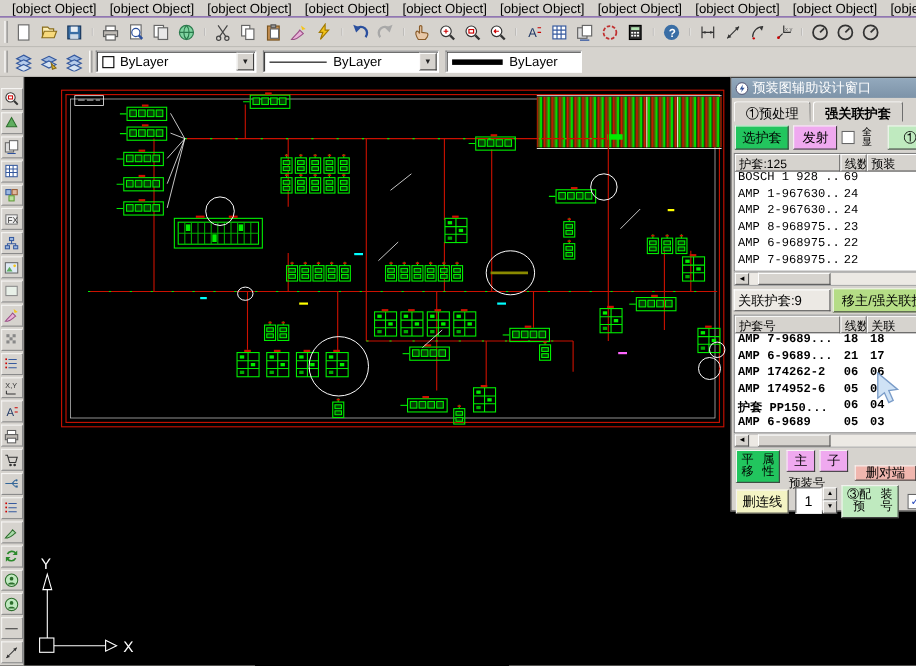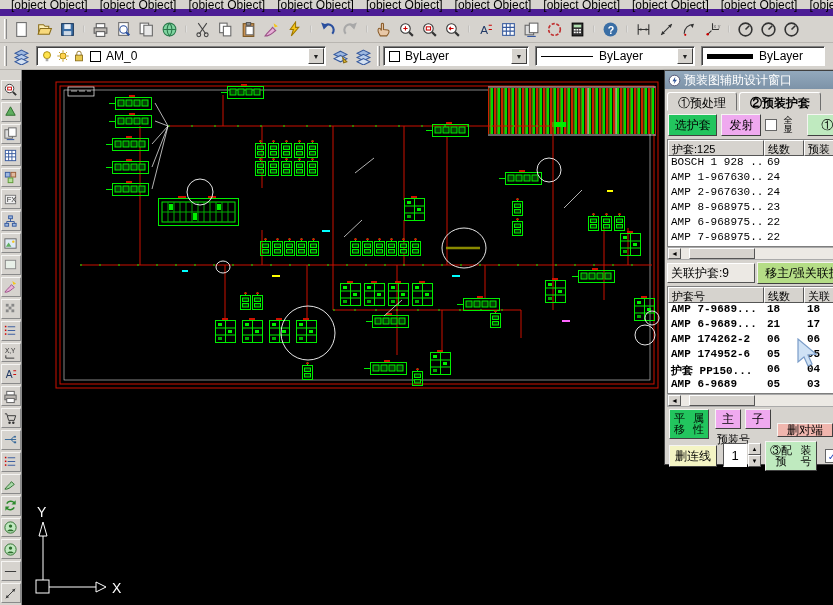--- a/index.html
+++ b/index.html
@@ -1,20 +1,20 @@
 <!DOCTYPE html>
 <html><head>
 <meta charset="utf-8">
 <style>
 *{margin:0;padding:0;box-sizing:border-box}
 html,body{width:833px;height:605px;overflow:hidden}
 body{position:relative;background:#d6d3ce;font-family:"Liberation Sans",sans-serif;font-size:12px;color:#000}
 svg text{font-family:"Liberation Sans",sans-serif}
 
-.menubar{height:16px;display:flex;align-items:center;background:#d6d3ce;padding-left:2px;border-bottom:7px solid #4c1d95}
+.menubar{height:16px;display:flex;align-items:center;background:#d6d3ce;padding-left:2px;border-bottom:1px solid #4c1d95}
 .appicon{width:15px;height:14px;margin-right:3px}
 .menu-item{padding:1px 6px;white-space:nowrap;font-size:12px}
 
 .tb{height:27px;display:flex;align-items:center;background:#d6d3ce;padding-left:2px;border-bottom:1px solid #b9b6b1}
 .grip{width:3px;height:20px;border-left:1px solid #fff;border-right:1px solid #8a8a8a;margin:0 3px 0 2px}
 .tbtn{width:23px;height:23px;display:flex;align-items:center;justify-content:center;background:transparent;border:1px solid transparent;padding:0}
 .tbtn svg{width:17px;height:17px}
 .tb [data-name="toolbar-separator"]{width:10px}
 .tb [data-name="toolbar-separator"] svg{width:10px;height:18px}
 .combo{height:20px;background:#fff;border:1px solid;border-color:#7e7e7e #fff #fff #7e7e7e;box-shadow:inset 1px 1px 0 #404040;display:flex;align-items:center;position:relative;padding:0 18px 0 3px;font-size:12px;white-space:nowrap;overflow:hidden}
@@ -39,21 +39,21 @@
 .ptab.active{font-weight:bold;background:#d6d3ce}
 .pbtnrow{height:28px;display:flex;align-items:center;gap:4px;padding:2px 3px}
 .b3d{border:1px solid;border-color:#f5f4f2 #404040 #404040 #f5f4f2;background:#22c55e;font-size:12px;display:flex;align-items:center;justify-content:center;color:#000}
 .chk{width:12px;height:12px;background:#fff;border:1px solid #666;display:inline-flex;align-items:center;justify-content:center;font-size:10px;color:#2244bb;flex:0 0 auto}
 .vlabel{font-size:9px;line-height:9px;text-align:center;width:14px}
 .grid{margin:0 2px;border:1px solid #7e7e7e;background:#fff;overflow:hidden}
 .ghead{display:flex;height:16px;background:#d6d3ce;font-size:11px}
 .gh{border:1px solid;border-color:#fff #555 #555 #fff;padding:1px 3px;white-space:nowrap;overflow:hidden}
 .grow{display:flex;height:15px;font-family:"Liberation Mono",monospace;font-size:11px;background:#fff}
 .gc{padding:0 3px;white-space:nowrap;overflow:hidden}
-.c0{width:96px}.c1{width:40px}.c2{width:56px}
+.c0{width:96px}.c1{width:24px}.c2{width:56px}
 .bold .grow{font-weight:bold}
 .hsb{height:13px;margin:0 2px;display:flex;background:#ece9e4;border:1px solid #aaa}
 .hsb .arr{width:13px;background:#d6d3ce;border:1px solid;border-color:#fff #555 #555 #fff;font-size:7px;display:flex;align-items:center;justify-content:center;padding:0}
 .hsb .thumb{width:66px;background:#d6d3ce;border:1px solid;border-color:#fff #555 #555 #fff;margin-left:8px}
 .assoc{height:26px;display:flex;align-items:center;padding:1px 2px;gap:2px}
 .assoclabel{width:88px;height:20px;background:#ece9e4;border:1px solid;border-color:#fff #555 #555 #fff;font-size:12px;display:flex;align-items:center;padding-left:3px}
 .assocbtn{flex:1;height:22px;background:#b5dd86;font-size:12px;white-space:nowrap}
 .pbottom{position:relative;height:65px}
 .pbottom .b3d{position:absolute}
 .lbl{position:absolute;font-size:11px}
@@ -581,34 +581,20 @@
     </div>
 </div>
 
 <div class="tb" data-name="layers-toolbar">
   <div class="grip" data-name="toolbar-grip"></div>
   <button class="tbtn" data-name="layer-properties-button">
       <svg viewBox="0 0 16 16">
         <use href="#i-layers"></use>
       </svg>
     </button>
-  <div class="combo" style="width:290px;margin:0 3px" data-name="layer-combo">
-    <svg viewBox="0 0 16 16" data-name="layer-on-icon">
-        <use href="#i-bulb"></use>
-      </svg>
-    <svg viewBox="0 0 16 16" data-name="layer-freeze-icon">
-        <use href="#i-sun"></use>
-      </svg>
-    <svg viewBox="0 0 16 16" data-name="layer-lock-icon">
-        <use href="#i-lock"></use>
-      </svg>
-    <span class="swatch" data-name="layer-color-swatch"></span>
-    <span data-name="layer-combo-value">AM_0</span>
-    <span class="dd" data-name="layer-combo-arrow">▼</span>
-  </div>
   <button class="tbtn" data-name="layer-previous-button">
       <svg viewBox="0 0 16 16">
         <use href="#i-layerst"></use>
       </svg>
     </button>
   <button class="tbtn" data-name="layer-states-button">
       <svg viewBox="0 0 16 16">
         <use href="#i-layers"></use>
       </svg>
     </button>
@@ -894,21 +880,21 @@
 
   <div class="panel" data-name="preassembly-panel">
     <div class="ptitle" data-name="panel-title-bar">
       <svg viewBox="0 0 16 16" data-name="panel-icon">
           <use href="#i-panellogo"></use>
         </svg>
       <span data-name="panel-title">预装图辅助设计窗口</span>
     </div>
     <div class="ptabs" data-name="panel-tabs">
       <button class="ptab" data-name="tab-preprocess">①预处理</button>
-      <button class="ptab active" data-name="tab-preassemble">②预装护套</button>
+      <button class="ptab active" data-name="tab-preassemble">强关联护套</button>
     </div>
     <div class="pbtnrow" data-name="panel-controls">
       <button class="b3d" style="width:52px;height:22px" data-name="select-sheath-button">选护套</button>
       <button class="b3d pink" style="width:42px;height:22px" data-name="launch-button">发射</button>
       <span class="chk" data-name="show-all-checkbox"></span>
       <span class="vlabel" data-name="show-all-label"><span>全</span><br><span>显</span></span>
       <button class="b3d green" style="width:56px;height:22px;margin-left:8px" data-name="arrange-button">①排</button>
     </div>
 
     <div class="grid" data-name="sheath-table">

